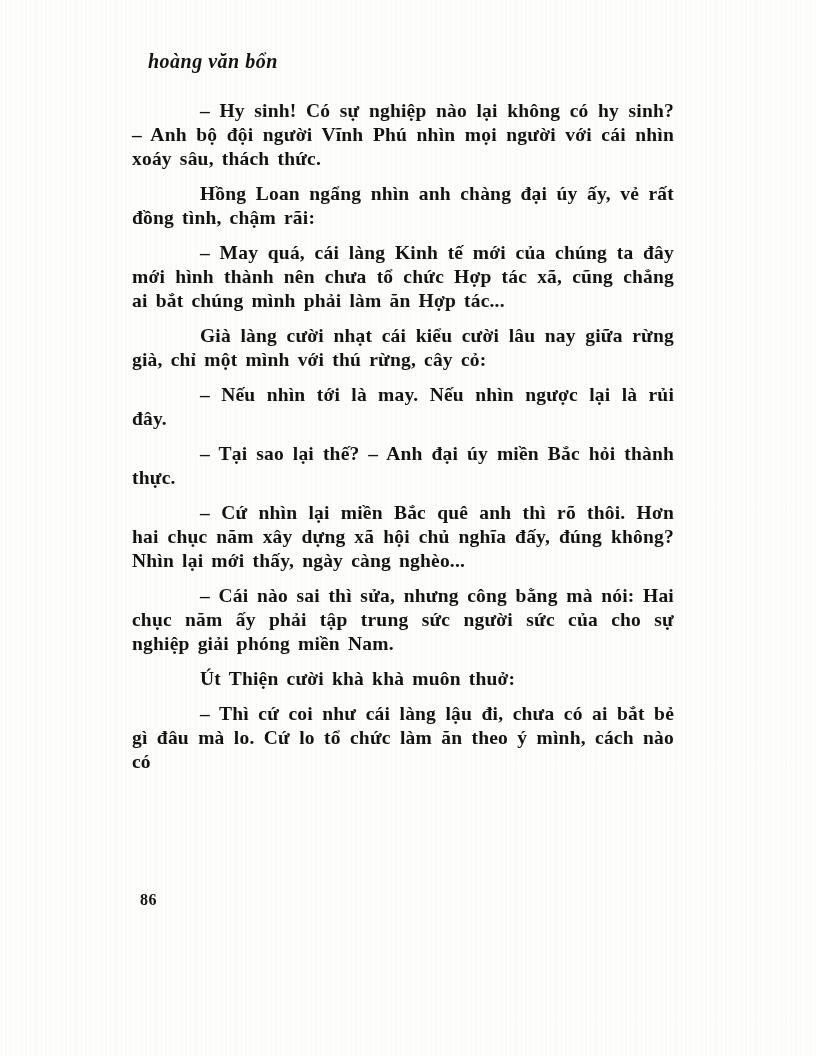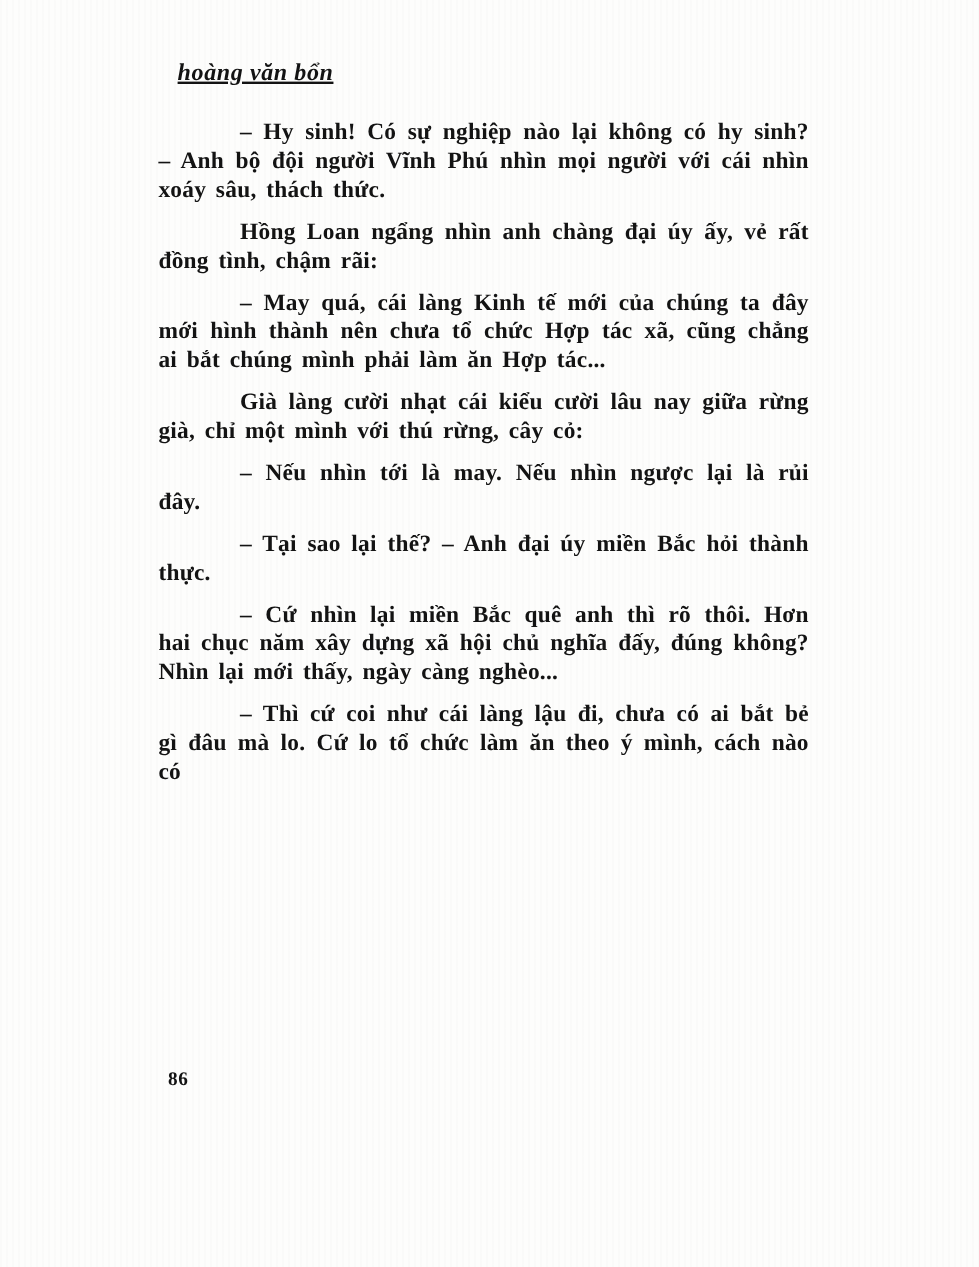--- a/index.html
+++ b/index.html
@@ -22,21 +22,20 @@
   }
   .running-header {
     position: absolute;
     left: 148px;
     top: 50px;
     font-size: 20px;
     font-weight: bold;
     font-style: italic;
     letter-spacing: 0.5px;
     white-space: nowrap;
-    text-decoration: underline;
   }
   .text-block {
     position: absolute;
     left: 132px;
     top: 99px;
     width: 542px;
   }
   .text-block p {
     margin: 0 0 11px 0;
     font-size: 19.5px;
@@ -66,17 +65,19 @@
   <div class="running-header">hoàng văn bổn</div>
 
   <div class="text-block">
       <p>– Hy sinh! Có sự nghiệp nào lại không có hy sinh? – Anh bộ đội người Vĩnh Phú nhìn mọi người với cái nhìn xoáy sâu, thách thức.</p>
       <p>Hồng Loan ngẩng nhìn anh chàng đại úy ấy, vẻ rất đồng tình, chậm rãi:</p>
       <p>– May quá, cái làng Kinh tế mới của chúng ta đây mới hình thành nên chưa tổ chức Hợp tác xã, cũng chẳng ai bắt chúng mình phải làm ăn Hợp tác...</p>
       <p>Già làng cười nhạt cái kiểu cười lâu nay giữa rừng già, chỉ một mình với thú rừng, cây cỏ:</p>
       <p>– Nếu nhìn tới là may. Nếu nhìn ngược lại là rủi đây.</p>
       <p>– Tại sao lại thế? – Anh đại úy miền Bắc hỏi thành thực.</p>
       <p>– Cứ nhìn lại miền Bắc quê anh thì rõ thôi. Hơn hai chục năm xây dựng xã hội chủ nghĩa đấy, đúng không? Nhìn lại mới thấy, ngày càng nghèo...</p>
+      <p>– Cái nào sai thì sửa, nhưng công bằng mà nói: Hai chục năm ấy phải tập trung sức người sức của cho sự nghiệp giải phóng miền Nam.</p>
+      <p>Út Thiện cười khà khà muôn thuở:</p>
       <p>– Thì cứ coi như cái làng lậu đi, chưa có ai bắt bẻ gì đâu mà lo. Cứ lo tổ chức làm ăn theo ý mình, cách nào có</p>
     </div>
 
   <div class="page-number">86</div>
 </div>
 
 </body></html>

